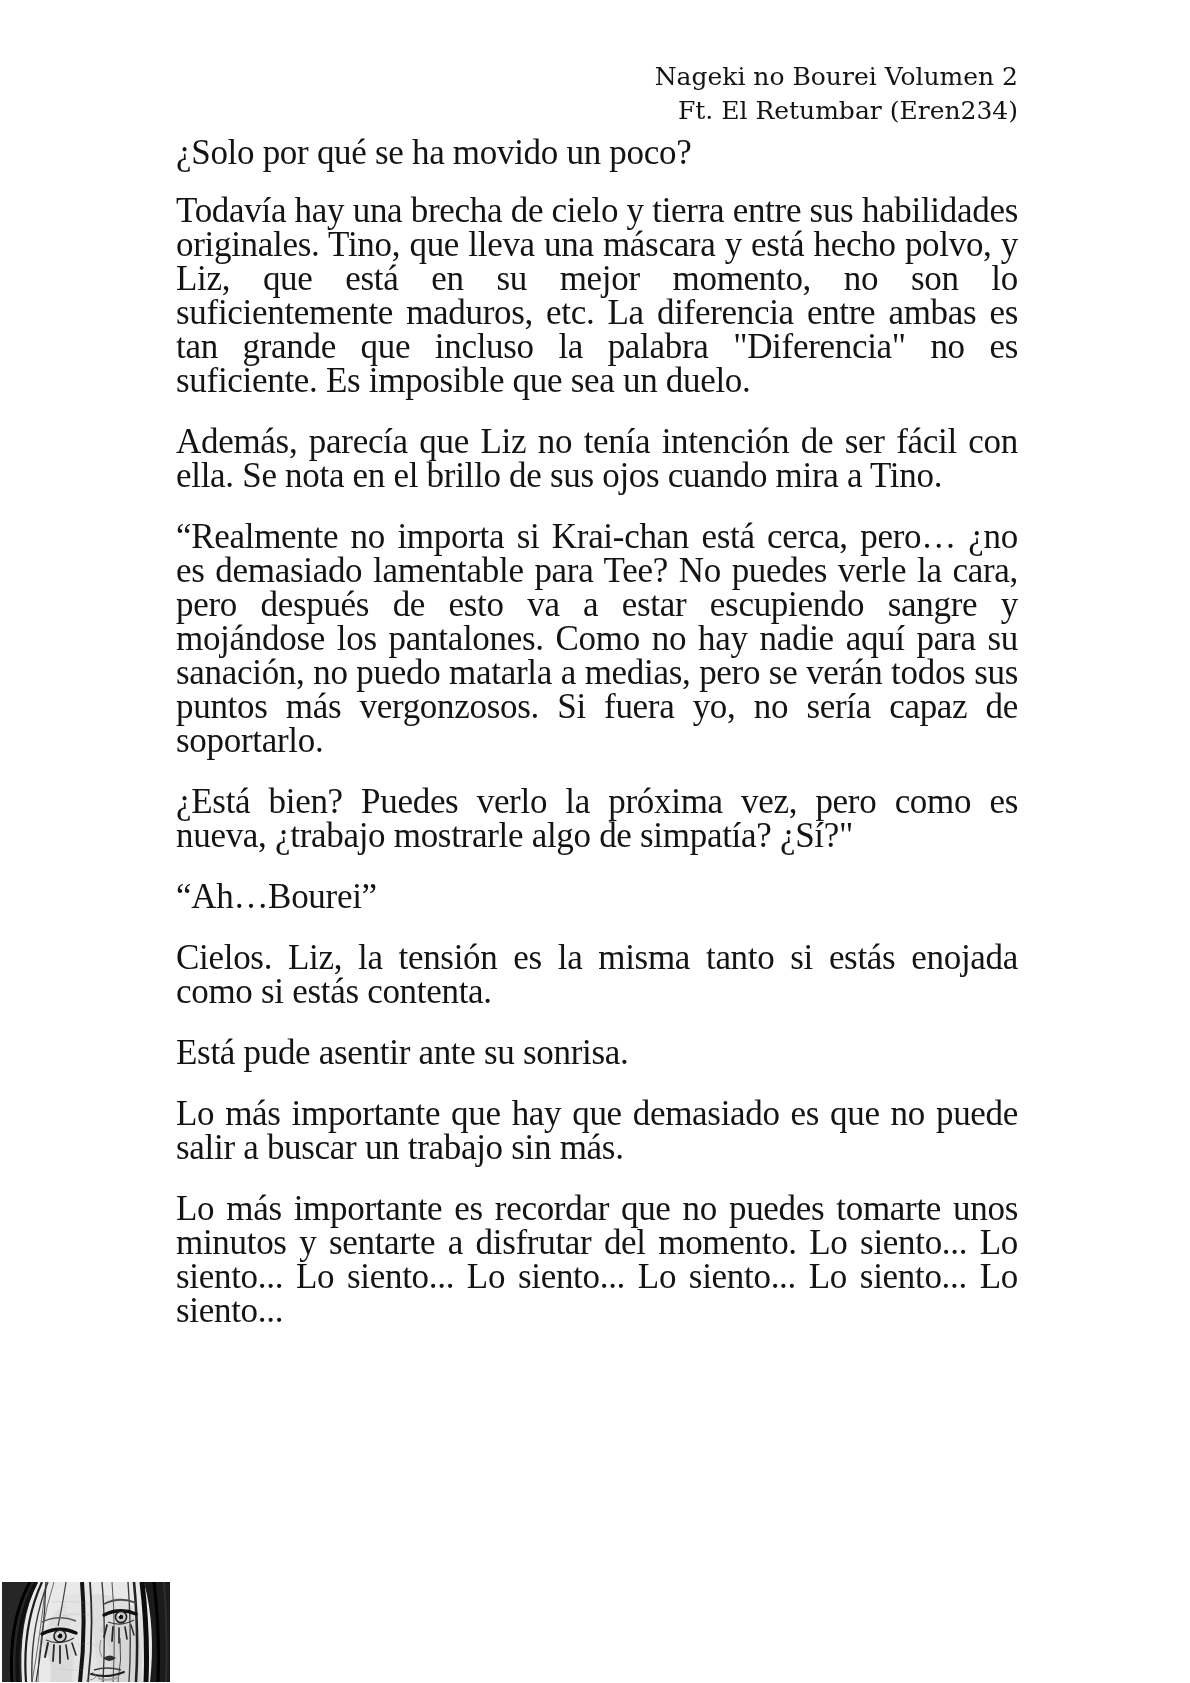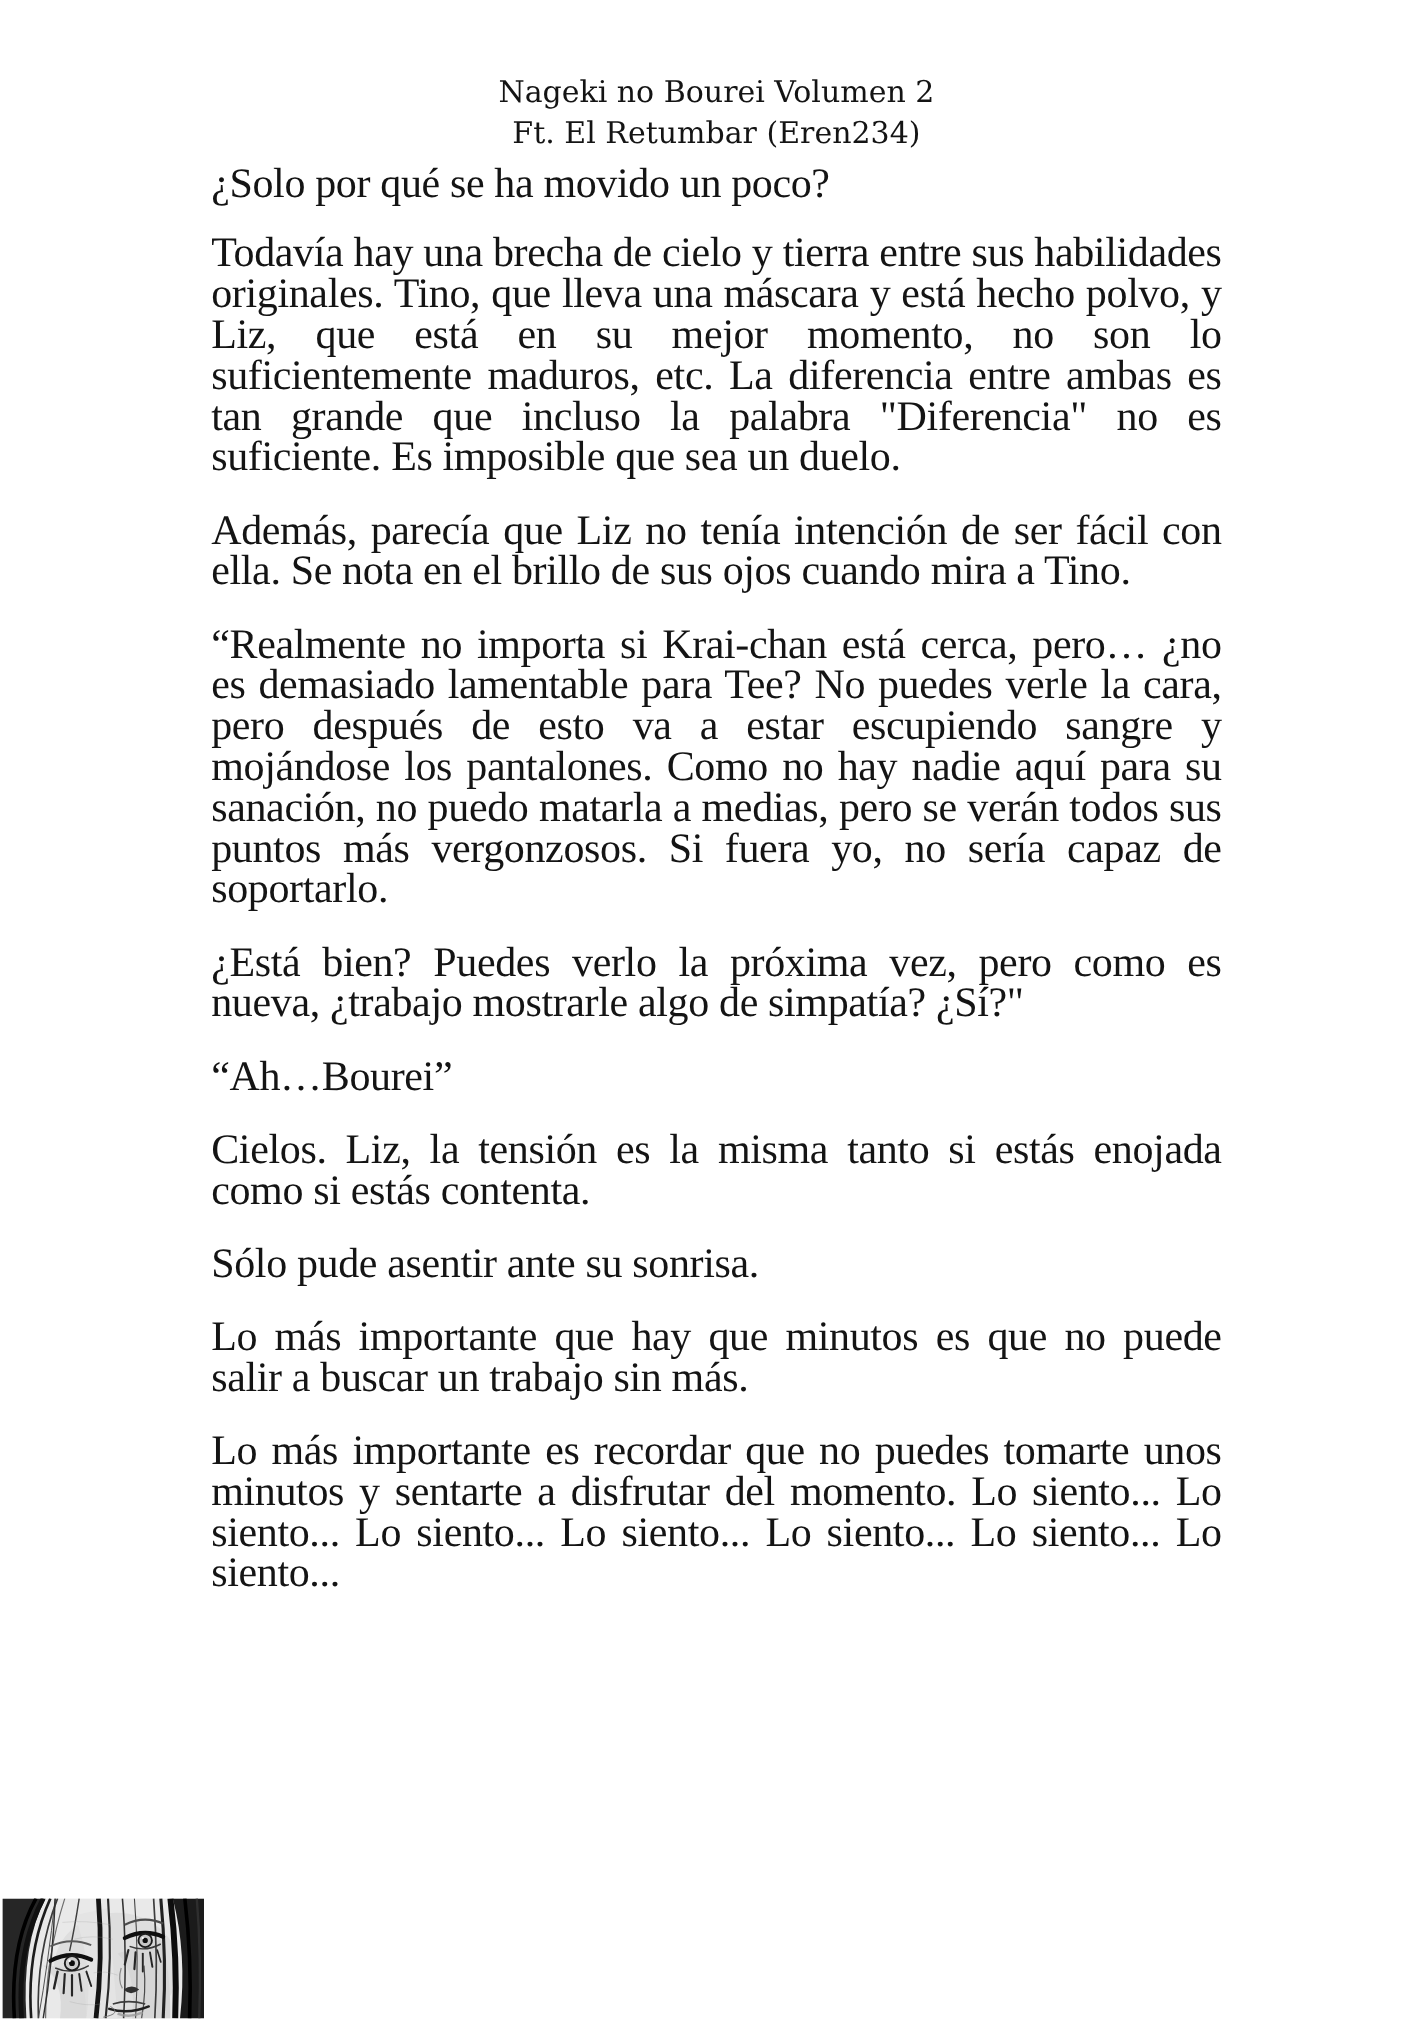--- a/index.html
+++ b/index.html
@@ -20,21 +20,21 @@
     inset: 0;
     background: #ffffff;
   }
   .content {
     position: absolute;
     left: 176px;
     top: 60px;
     width: 842px;
   }
   .title-block {
-    text-align: center;
+    text-align: right;
     font-family: "DejaVu Serif", serif;
     font-size: 25px;
     line-height: 34px;
     margin-bottom: 8px;
     color: #141414;
   }
   .paragraphs p {
     font-size: 35px;
     line-height: 34px;
     text-align: justify;
@@ -66,22 +66,22 @@
     </div>
 
     <div class="paragraphs">
       <p>¿Solo por qué se ha movido un poco?</p>
       <p>Todavía hay una brecha de cielo y tierra entre sus habilidades originales. Tino, que lleva una máscara y está hecho polvo, y Liz, que está en su mejor momento, no son lo suficientemente maduros, etc. La diferencia entre ambas es tan grande que incluso la palabra "Diferencia" no es suficiente. Es imposible que sea un duelo.</p>
       <p>Además, parecía que Liz no tenía intención de ser fácil con ella. Se nota en el brillo de sus ojos cuando mira a Tino.</p>
       <p>“Realmente no importa si Krai-chan está cerca, pero… ¿no es demasiado lamentable para Tee? No puedes verle la cara, pero después de esto va a estar escupiendo sangre y mojándose los pantalones. Como no hay nadie aquí para su sanación, no puedo matarla a medias, pero se verán todos sus puntos más vergonzosos. Si fuera yo, no sería capaz de soportarlo.</p>
       <p>¿Está bien? Puedes verlo la próxima vez, pero como es nueva, ¿trabajo mostrarle algo de simpatía? ¿Sí?"</p>
       <p>“Ah…Bourei”</p>
       <p>Cielos. Liz, la tensión es la misma tanto si estás enojada como si estás contenta.</p>
-      <p>Sólo pude asentir ante su sonrisa.</p>
-      <p>Lo más importante que hay que minutos es que no puede salir a buscar un trabajo sin más.</p>
+      <p>Está pude asentir ante su sonrisa.</p>
+      <p>Lo más importante que hay que demasiado es que no puede salir a buscar un trabajo sin más.</p>
       <p>Lo más importante es recordar que no puedes tomarte unos minutos y sentarte a disfrutar del momento. Lo siento... Lo siento... Lo siento... Lo siento... Lo siento... Lo siento... Lo siento...</p>
     </div>
   </div>
 
   <svg class="illus" viewBox="0 0 168 100" xmlns="http://www.w3.org/2000/svg">
 
     <rect x="0" y="0" width="168" height="100" fill="#f1f1f1"></rect>
     <path d="M15,0 H168 V100 H8 Z" fill="#e9e9e9"></path>
 
     <ellipse cx="95" cy="58" rx="52" ry="46" fill="#dedede"></ellipse>

